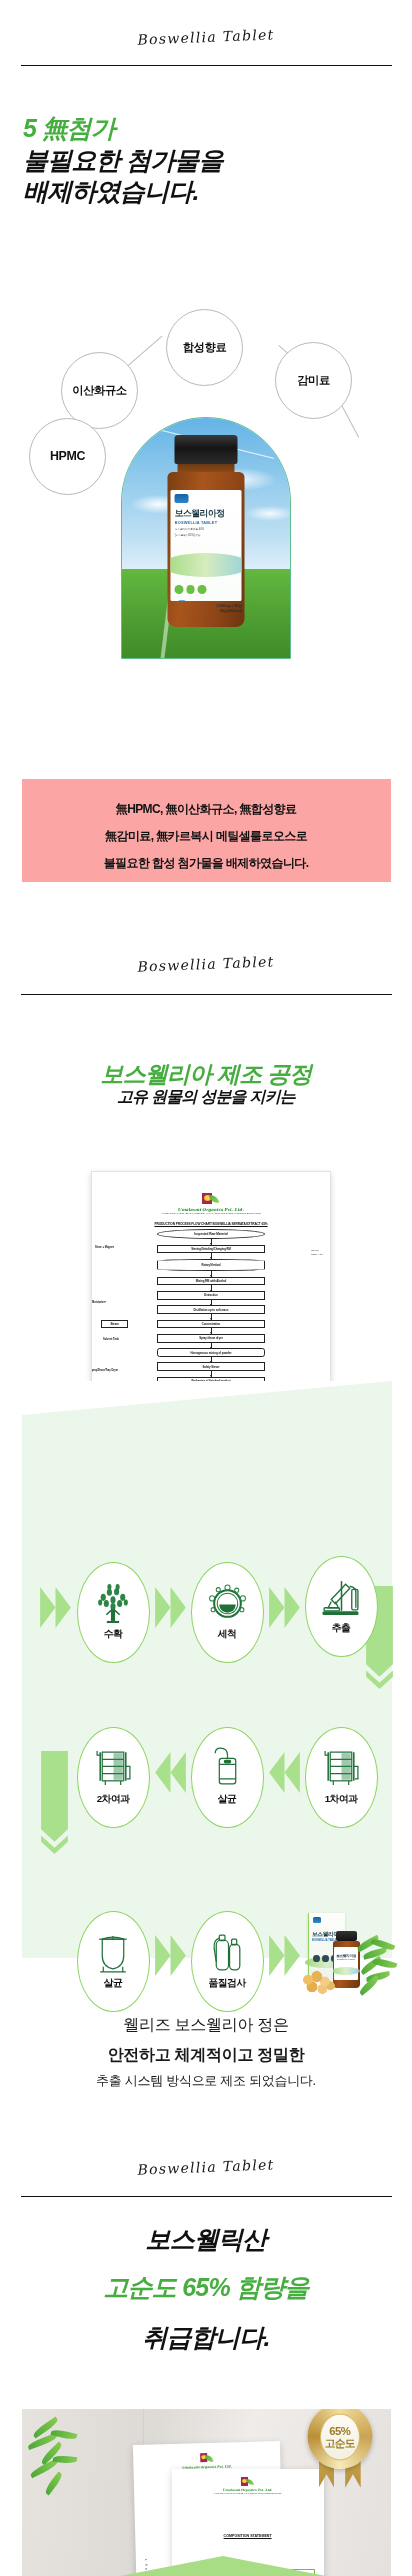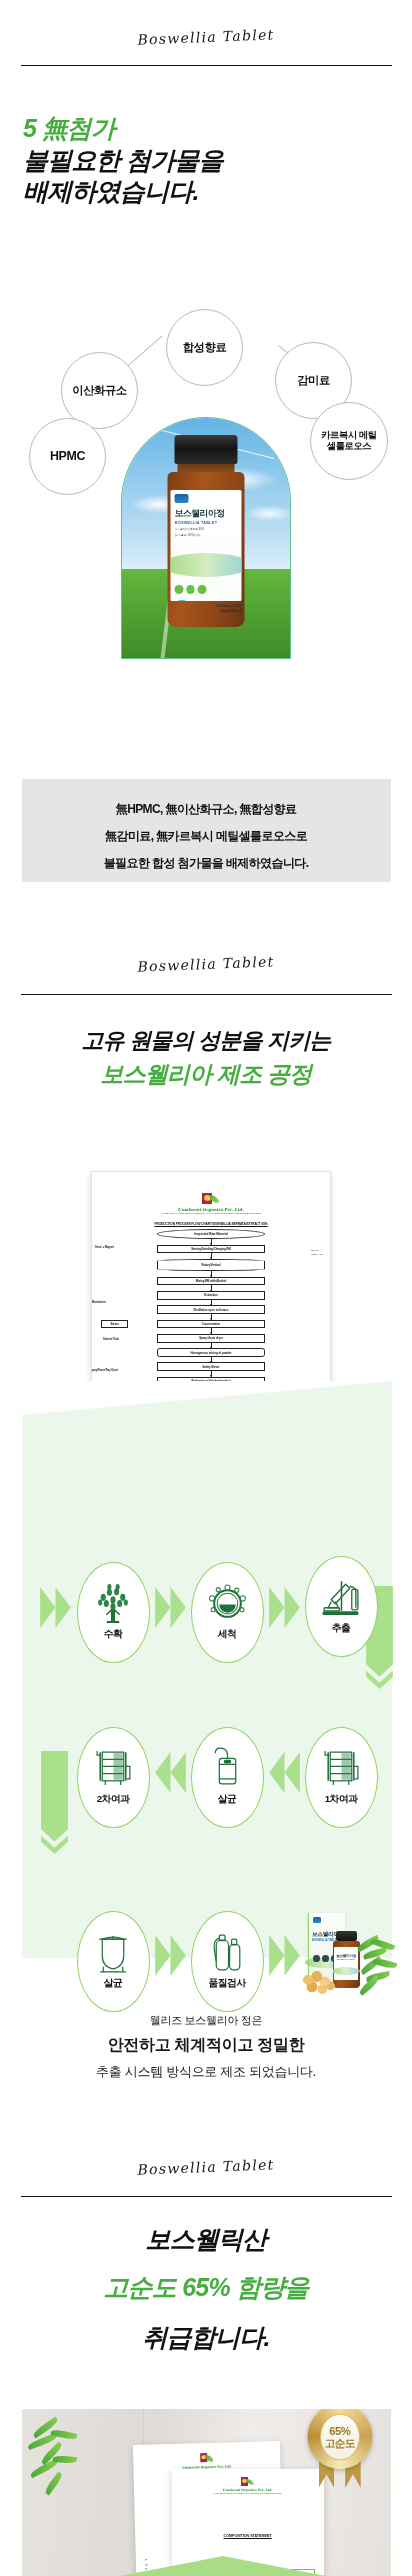--- a/index.html
+++ b/index.html
@@ -108,21 +108,21 @@
     position:absolute; left:4.6px; bottom:-13.4px; width:14.4px; height:14.4px; border-radius:50%;
     border:0.8px solid #2f9fd4; background:#fff;
   }
   .bottle .foot {
     position:absolute; left:2.6px; right:2.6px; bottom:13.4px; font-size:3.6px; text-align:right;
     color:#24323a; line-height:1.4; font-weight:700;
   }
 
   
   .greenbox {
-    position:absolute; left:21.6px; width:369px; background:#e5e5e5;
+    position:absolute; left:21.6px; width:369px; background:#fca5a5;
   }
   .greenbox p {
     text-align:center; font-weight:800; letter-spacing:-0.6px; color:#111;
   }
 
   
   .doc {
     position:absolute; background:#fff; border:0.5px solid #e2e2e2;
     box-shadow:0 1.5px 6.2px rgba(0,0,0,.16); overflow:hidden;
   }
@@ -288,36 +288,32 @@
   </div>
   <div class="bubble" style="left:166px; top:0px; width:77px; height:77px; font-size:11.3px;">
     <span>합성향료</span>
   </div>
   <div class="bubble" style="left:275px; top:33px; width:77px; height:77px; font-size:11.3px;">
     <span>감미료</span>
   </div>
   <div class="bubble" style="left:29px; top:109px; width:77px; height:77px; font-size:12.4px;">
     <span>HPMC</span>
   </div>
-  <div class="bubble" style="left:310px; top:93px; width:78px; height:78px; font-size:9.3px; white-space:pre-line;">
-    <span>카르복시 메틸
-셀룰로오스</span>
-  </div>
 </div>
 
 <div class="greenbox" style="top:779px; height:103px; padding-top:21.6px;">
   <p style="font-size:12px; margin-bottom:10.3px;">無HPMC, 無이산화규소, 無합성향료</p>
   <p style="font-size:12px; margin-bottom:10.3px;">無감미료, 無카르복시 메틸셀룰로오스로</p>
   <p style="font-size:12px;">불필요한 합성 첨가물을 배제하였습니다.</p>
 </div>
 
 <div class="brand-script" style="top:956px;">Boswellia Tablet</div>
 <div class="rule" style="top:994px;"></div>
 
-<div class="headline hl-center k" style="top:1028px; font-size:22px;">고유 원물의 성분을 지키는</div>
+<div class="headline hl-center k" style="top:1088px; font-size:16px;">고유 원물의 성분을 지키는</div>
 <div class="headline hl-center g" style="top:1061px; font-size:23px;">보스웰리아 제조 공정</div>
 
 <div class="doc" style="left:91px; top:1171px; width:240px; height:348px; padding-top:20.6px;">
   <div class="doc-logo">
     <div class="mint"></div>
       <div class="sq"></div>
       <div class="sun"></div>
       <div class="leaf"></div>
   </div>
   <div class="co">Umalaxmi Organics Pvt. Ltd.</div>
@@ -600,21 +596,21 @@
       <div class="lf" style="left:3.1px; top:25px; transform:rotate(-34deg);"></div>
       <div class="lf" style="left:10.3px;top:36px; transform:rotate(-10deg);"></div>
       <div class="lf" style="left:1px; top:45px; transform:rotate(-40deg);"></div>
       <div class="lf" style="left:15.5px;top:4.1px;  transform:rotate(22deg);"></div>
       <div class="lf" style="left:17.5px;top:23px; transform:rotate(16deg);"></div>
     </div>
   </div>
 </div>
 
 <div class="copy" style="top:2010px;">
-  <div style="font-size:11px;">웰리즈 보스웰리아 정은</div>
+  <div style="font-size:16px;">웰리즈 보스웰리아 정은</div>
   <div class="b" style="font-size:16px;">안전하고 체계적이고 정밀한</div>
   <div style="font-size:13px;">추출 시스템 방식으로 제조 되었습니다.</div>
 </div>
 
 <div class="brand-script" style="top:2159px;">Boswellia Tablet</div>
 <div class="rule" style="top:2196px;"></div>
 
 <div class="headline hl-center k" style="top:2225px; font-size:25px;">보스웰릭산</div>
 <div class="headline hl-center g" style="top:2273px; font-size:25px;">고순도 65% 함량을</div>
 <div class="headline hl-center k" style="top:2323px; font-size:25px;">취급합니다.</div>

